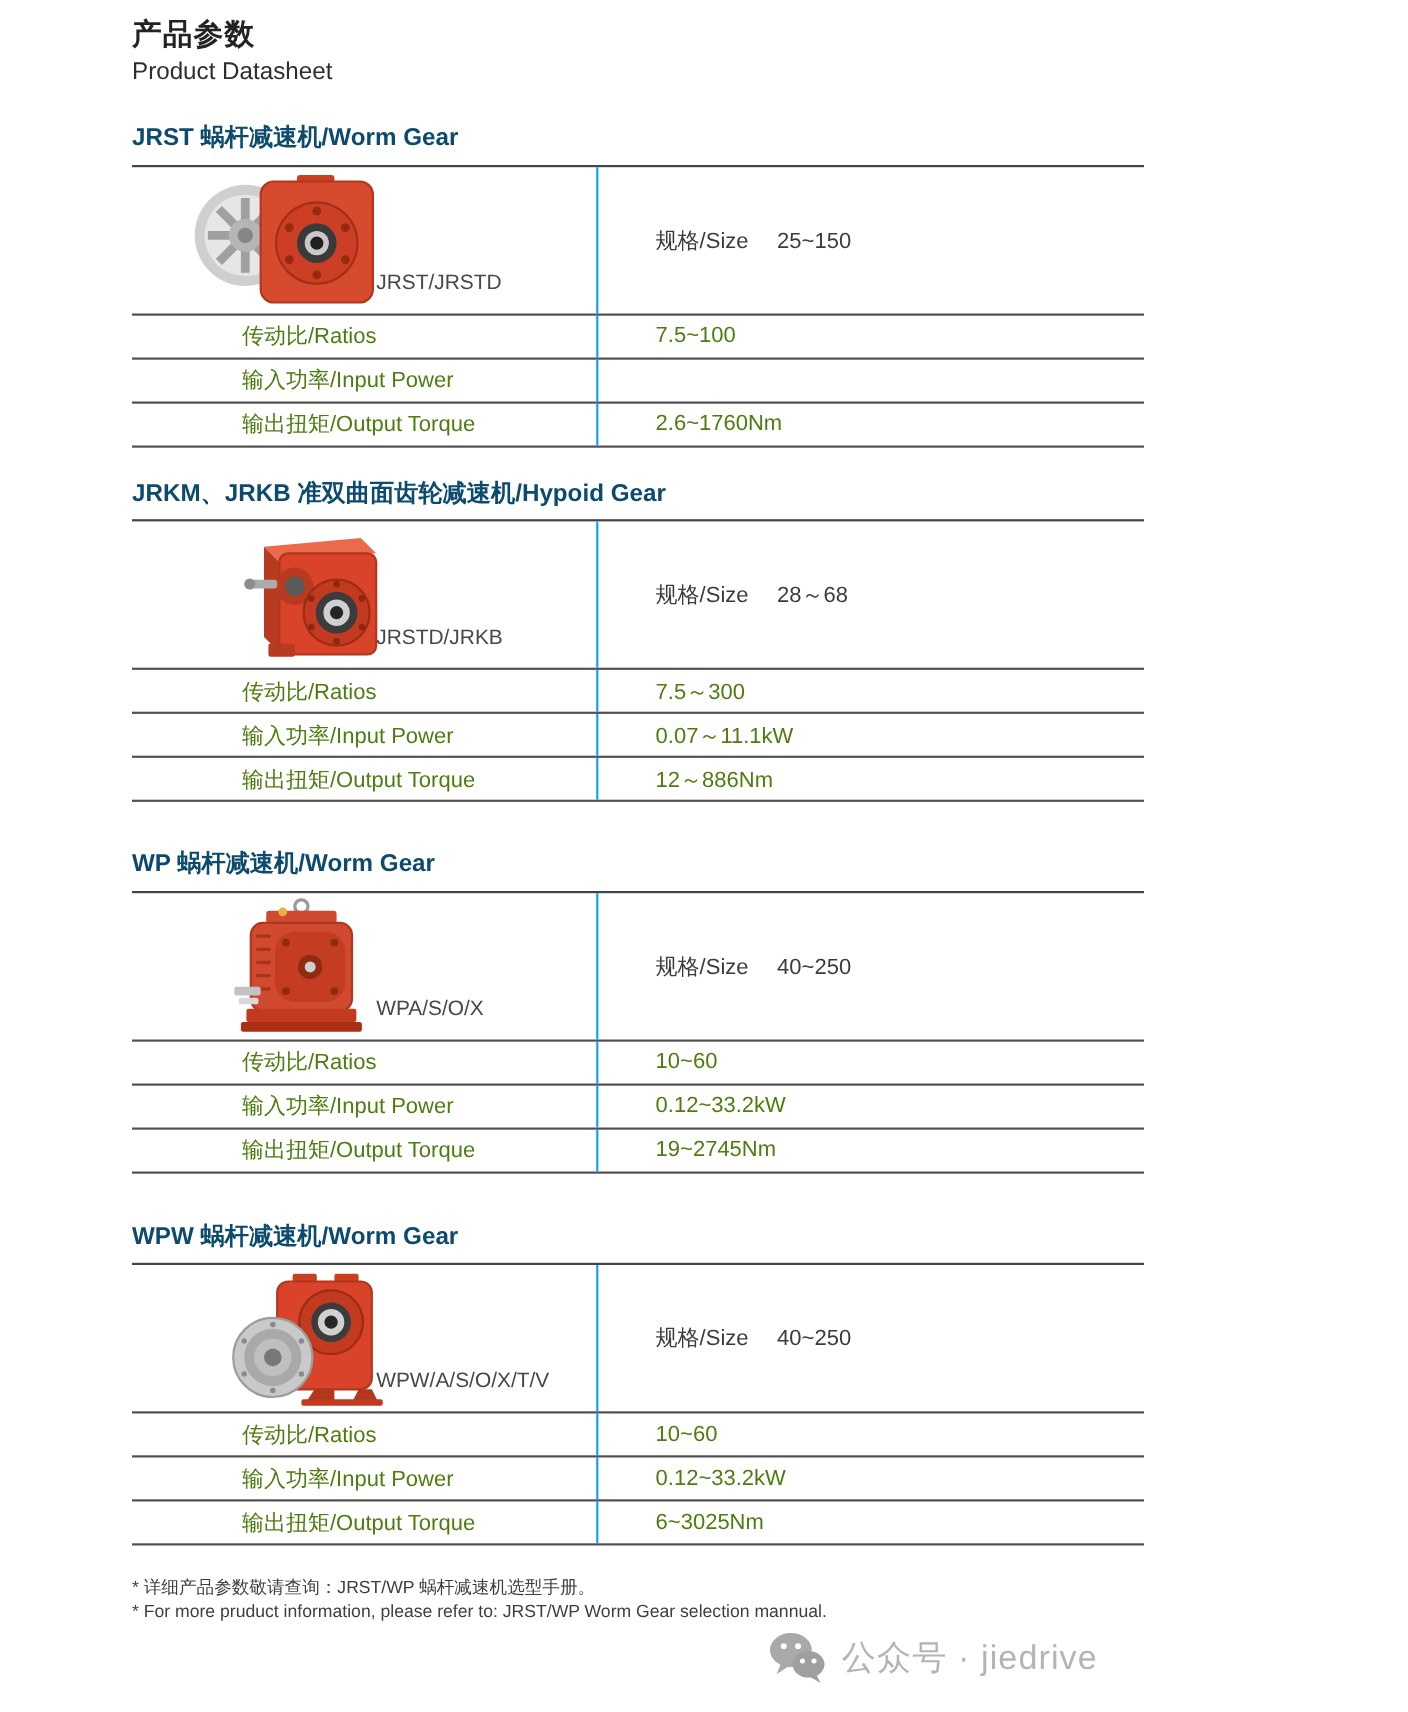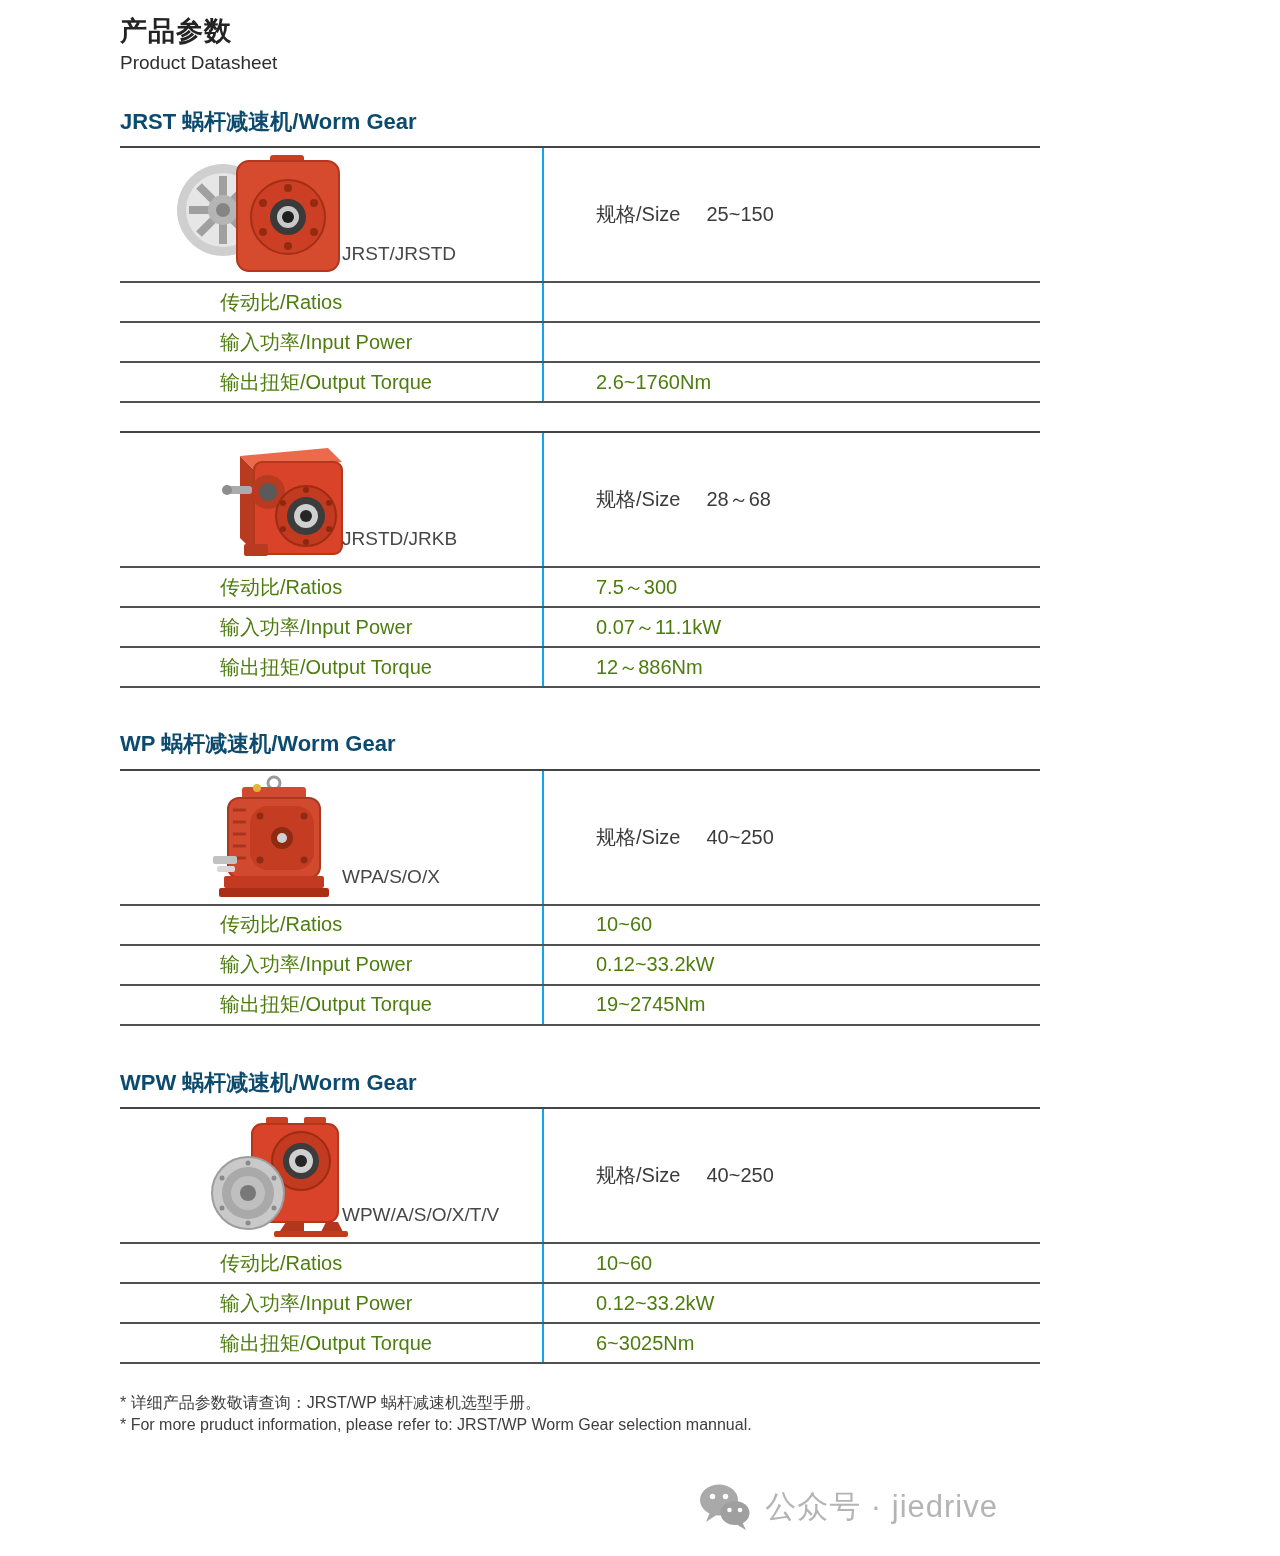--- a/index.html
+++ b/index.html
@@ -1,21 +1,21 @@
 <!DOCTYPE html>
 <html><head>
 <meta charset="utf-8">
 <style>
   html,body{margin:0;padding:0;background:#ffffff;}
   body{font-family:"Liberation Sans","DejaVu Sans",sans-serif;color:#3b3b3b;}
   .page{position:relative;width:1040px;height:1556px;background:#ffffff;overflow:hidden;}
   .content{position:absolute;left:120px;top:16px;width:1026px;}
 
   .doc-title{font-size:27px;font-weight:700;color:#232323;margin:0;line-height:1.15;letter-spacing:1px;}
-  .doc-subtitle{font-size:19px;font-weight:400;color:#2e2e2e;margin:5px 0 0 0;line-height:1.2;}
+  .doc-subtitle{font-size:22px;font-weight:400;color:#2e2e2e;margin:5px 0 0 0;line-height:1.2;}
 
   .product-section{margin:0;}
   .mt-s1{margin-top:34px;}
   .mt-s2{margin-top:28px;}
   .mt-s3{margin-top:43px;}
   .mt-s4{margin-top:44px;}
   .sec-title{font-size:22px;font-weight:700;color:#0c4a6e;margin:0 0 11px 0;line-height:1.2;}
 
   .spec-table{border-top:2px solid #454545;width:1026px;}
   .trow{display:flex;border-bottom:2px solid #515151;}
@@ -84,32 +84,34 @@
               <circle cx="113" cy="64" r="6" fill="#1f1f1f"></circle>
             </svg>
             <span class="img-label">JRST/JRSTD</span>
           </div>
           <div class="cell right">
             <span class="size-line"><span>规格/Size</span><span class="size-value">25~150</span></span>
           </div>
         </div>
         <div class="trow data">
           <div class="cell left lblcell lbl">传动比/Ratios</div>
+          <div class="cell right val">7.5~100</div>
         </div>
         <div class="trow data">
           <div class="cell left lblcell lbl">输入功率/Input Power</div>
         </div>
         <div class="trow data">
           <div class="cell left lblcell lbl">输出扭矩/Output Torque</div>
           <div class="cell right val">2.6~1760Nm</div>
         </div>
       </div>
     </section>
 
     <section class="product-section mt-s2">
+      <h2 class="sec-title">JRKM、JRKB 准双曲面齿轮减速机/Hypoid Gear</h2>
       <div class="spec-table">
         <div class="trow img-row">
           <div class="cell left">
             <svg class="prod-svg svg-s2" width="150" height="120" viewBox="0 0 150 120">
               <polygon points="30,16 118,8 132,22 44,30" fill="#ea6a4b"></polygon>
               <polygon points="30,16 44,30 44,112 30,98" fill="#b83a20"></polygon>
               <rect x="44" y="22" width="88" height="92" rx="8" fill="#d8432a" stroke="#b2371d" stroke-width="2"></rect>
               <circle cx="58" cy="52" r="17" fill="#b83a20"></circle>
               <circle cx="58" cy="52" r="9" fill="#5a5a5a"></circle>
               <rect x="16" y="46" width="26" height="8" rx="3" fill="#ababab"></rect>

